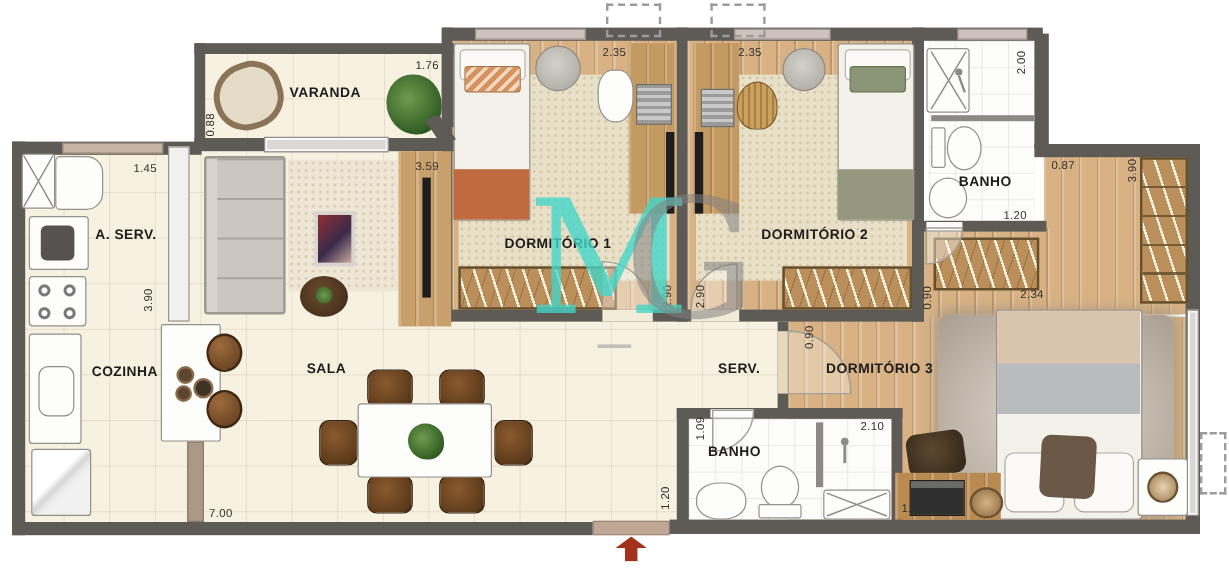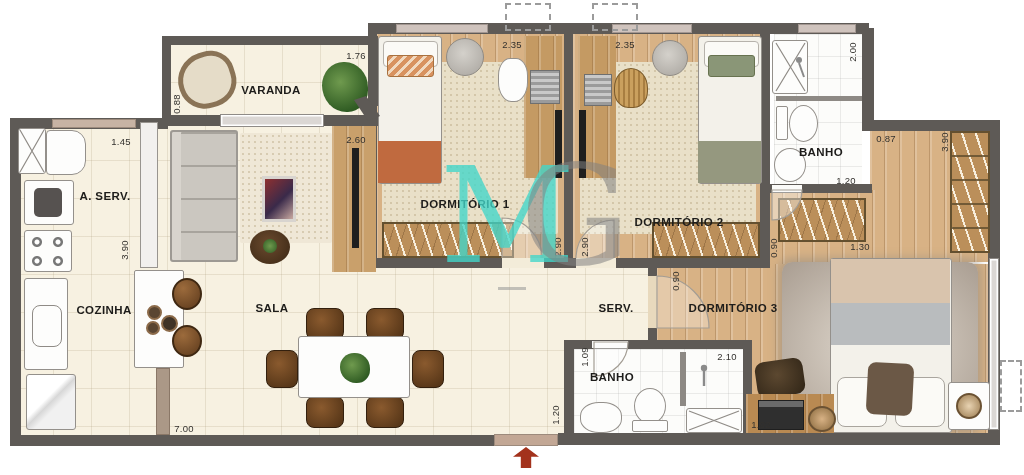--- a/index.html
+++ b/index.html
@@ -225,45 +225,45 @@
     <path d="M20,130 L44,172 M44,130 L20,172" stroke="#8f8b86" stroke-width="1.2"></path>
     <path d="M776,43 L805,91 M805,43 L776,91" stroke="#8f8b86" stroke-width="1.2"></path>
     <path d="M689,411 L739,430 M739,411 L689,430" stroke="#8f8b86" stroke-width="1.2"></path>
     <path d="M354,100 L366,96 L380,116 L368,121 Z" fill="#5e5a56"></path>
     <circle cx="799" cy="60" r="3" fill="#8a8a8a"></circle>
     <path d="M799,63 L804,77" stroke="#8a8a8a" stroke-width="2"></path>
     <circle cx="704" cy="368" r="3.2" fill="#8a8a8a"></circle>
     <path d="M704,371 L704,386" stroke="#8a8a8a" stroke-width="2.4"></path>
   </svg>
 
-  <span class="room" style="left:271px;top:90px">VARANDA</span>
+  <span class="room" style="left:271px;top:78px">VARANDA</span>
   <span class="room" style="left:105px;top:196px">A. SERV.</span>
   <span class="room" style="left:104px;top:310px">COZINHA</span>
   <span class="room" style="left:272px;top:308px">SALA</span>
   <span class="room" style="left:465px;top:204px">DORMITÓRIO 1</span>
-  <span class="room" style="left:679px;top:222px">DORMITÓRIO 2</span>
+  <span class="room" style="left:679px;top:196px">DORMITÓRIO 2</span>
   <span class="room" style="left:821px;top:152px">BANHO</span>
   <span class="room" style="left:616px;top:308px">SERV.</span>
   <span class="room" style="left:733px;top:308px">DORMITÓRIO 3</span>
   <span class="room" style="left:612px;top:377px">BANHO</span>
 
   <span class="dim" style="left:356px;top:55px">1.76</span>
   <span class="dim v" style="left:176px;top:104px">0.88</span>
   <span class="dim" style="left:121px;top:141px">1.45</span>
   <span class="dim v" style="left:124px;top:250px">3.90</span>
-  <span class="dim" style="left:356px;top:139px">2.60</span>
+  <span class="dim" style="left:356px;top:139px">3.59</span>
   <span class="dim" style="left:512px;top:44px">2.35</span>
   <span class="dim" style="left:625px;top:44px">2.35</span>
   <span class="dim v" style="left:557px;top:247px">2.90</span>
   <span class="dim v" style="left:584px;top:247px">2.90</span>
   <span class="dim v" style="left:852px;top:52px">2.00</span>
   <span class="dim" style="left:846px;top:180px">1.20</span>
   <span class="dim" style="left:886px;top:138px">0.87</span>
   <span class="dim v" style="left:944px;top:142px">3.90</span>
-  <span class="dim" style="left:860px;top:246px">1.30</span>
+  <span class="dim" style="left:860px;top:246px">2.34</span>
   <span class="dim v" style="left:773px;top:248px">0.90</span>
   <span class="dim v" style="left:675px;top:281px">0.90</span>
   <span class="dim v" style="left:584px;top:357px">1.09</span>
   <span class="dim" style="left:727px;top:356px">2.10</span>
   <span class="dim" style="left:761px;top:424px">1.92</span>
   <span class="dim v" style="left:555px;top:415px">1.20</span>
   <span class="dim" style="left:184px;top:428px">7.00</span>
 
   <div class="wm" style="left:410px;top:115px;width:240px;height:185px">
     <span class="abs wm-m" style="left:30px;top:35px">M</span>

